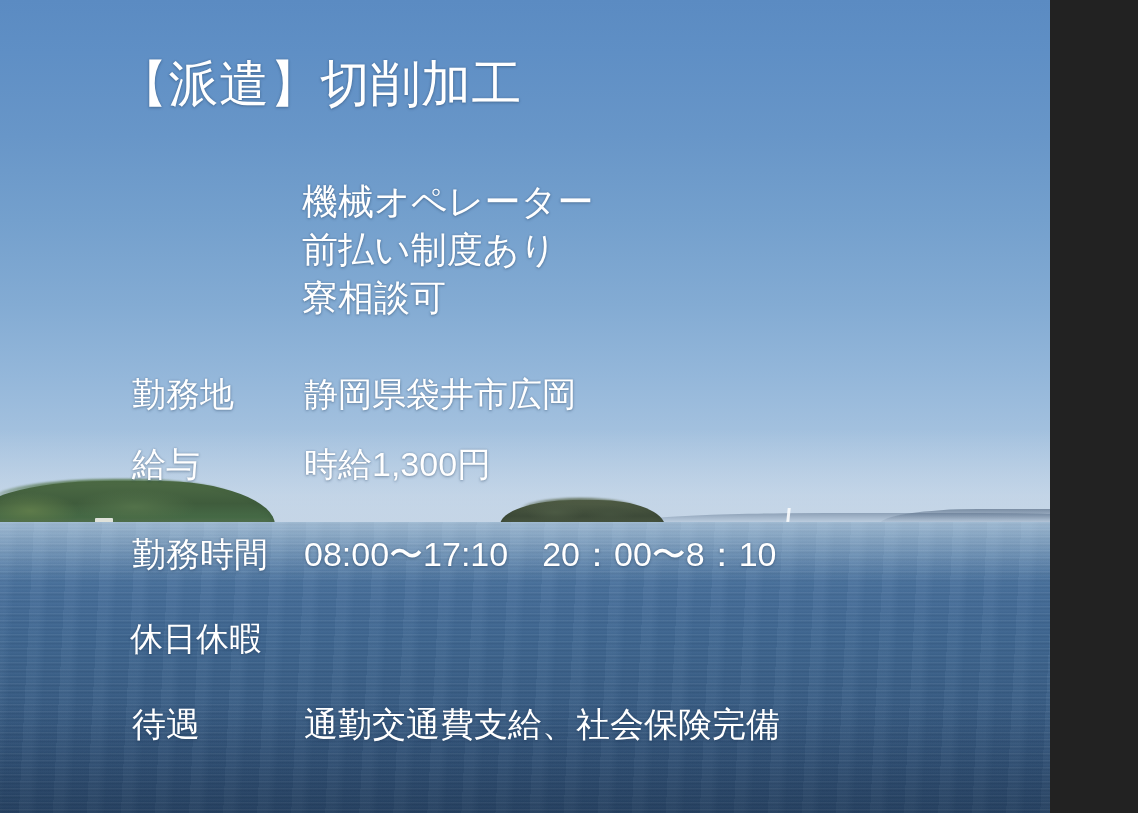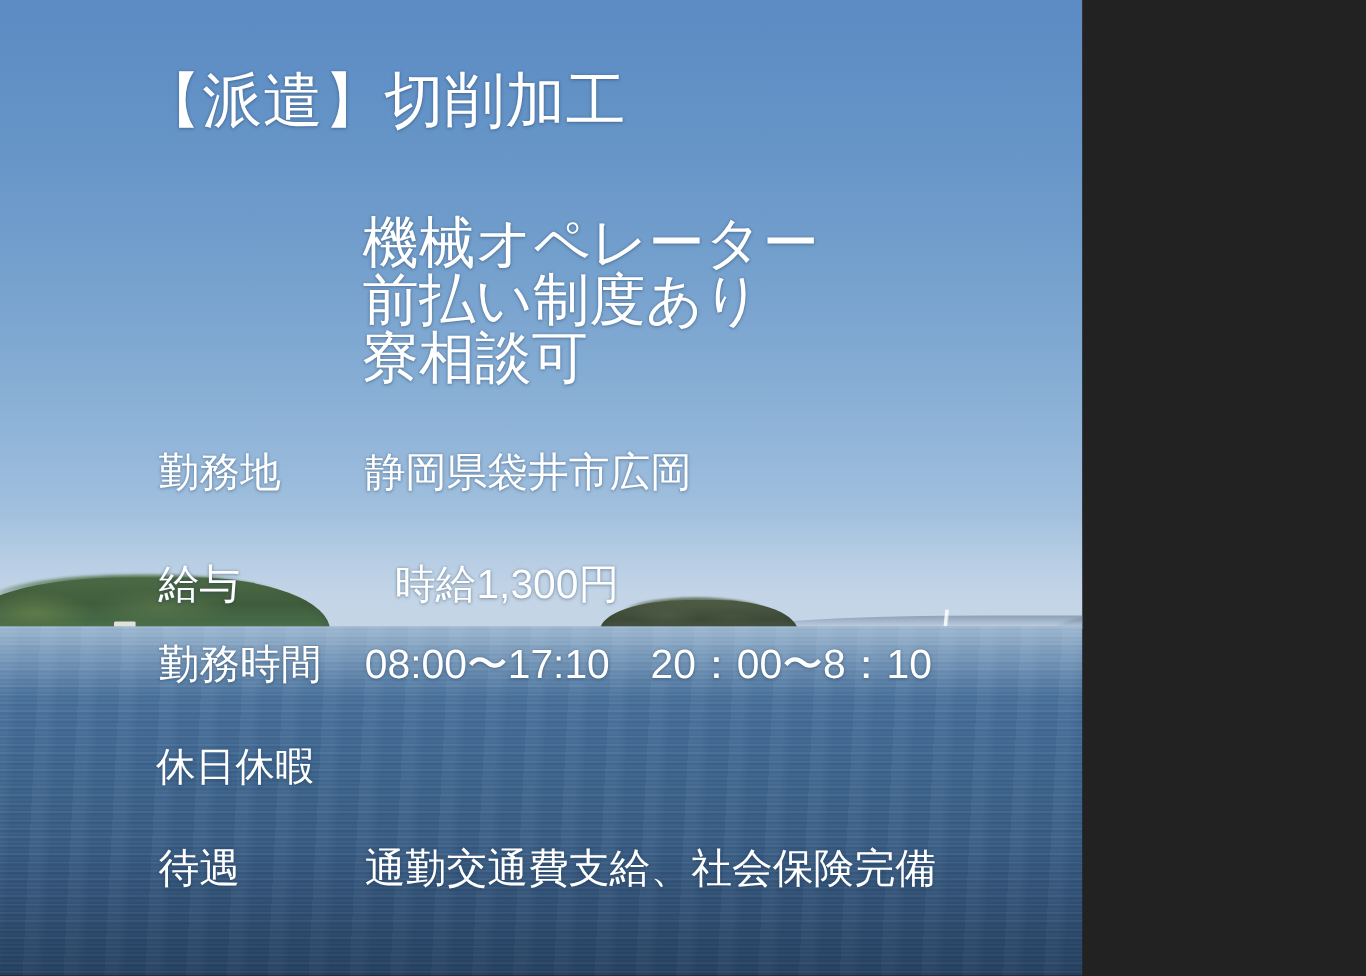--- a/index.html
+++ b/index.html
@@ -1,21 +1,21 @@
 <!DOCTYPE html>
 <html lang="ja"><head>
 <meta charset="utf-8">
 <title>job-poster</title>
 <style>
   html,body{margin:0;padding:0;background:#222;}
   *{box-sizing:border-box;}
 
   #poster{
     position:relative;
-    width:902px;height:813px;
+    width:1050px;height:813px;
     overflow:hidden;
     font-family:"Liberation Sans","DejaVu Sans",sans-serif;
     -webkit-font-smoothing:antialiased;
   }
 
   
   .photo{position:absolute;inset:0;overflow:hidden;}
 
   .sky{
     position:absolute;left:0;top:0;width:100%;height:524px;
@@ -160,34 +160,34 @@
     white-space:nowrap;
   }
 
   #title{
     position:absolute;left:118px;top:55px;
     font-size:50px;line-height:58px;letter-spacing:.5px;
   }
 
   #lede{
     position:absolute;left:302px;top:178px;
-    font-size:47px;line-height:48px;
+    font-size:36px;line-height:48px;
   }
   #lede div{white-space:nowrap;}
 
   .row{
     position:absolute;left:132px;
     font-size:34px;line-height:44px;
     display:flex;align-items:baseline;
   }
   .row .label{display:inline-block;width:172px;flex:0 0 172px;}
   .row .value{display:inline-block;}
 
   #row-0{top:372px;}
-  #row-1{top:465px;gap:25px;}
+  #row-1{top:442px;}
   #row-2{top:532px;}
   #row-3{top:617px;}
   #row-4{top:702px;}
 
   
   #row-3 .label{width:166px;flex:0 0 166px;}
   #row-3{font-size:33px;left:130px;}
 </style>
 </head>
 <body>

